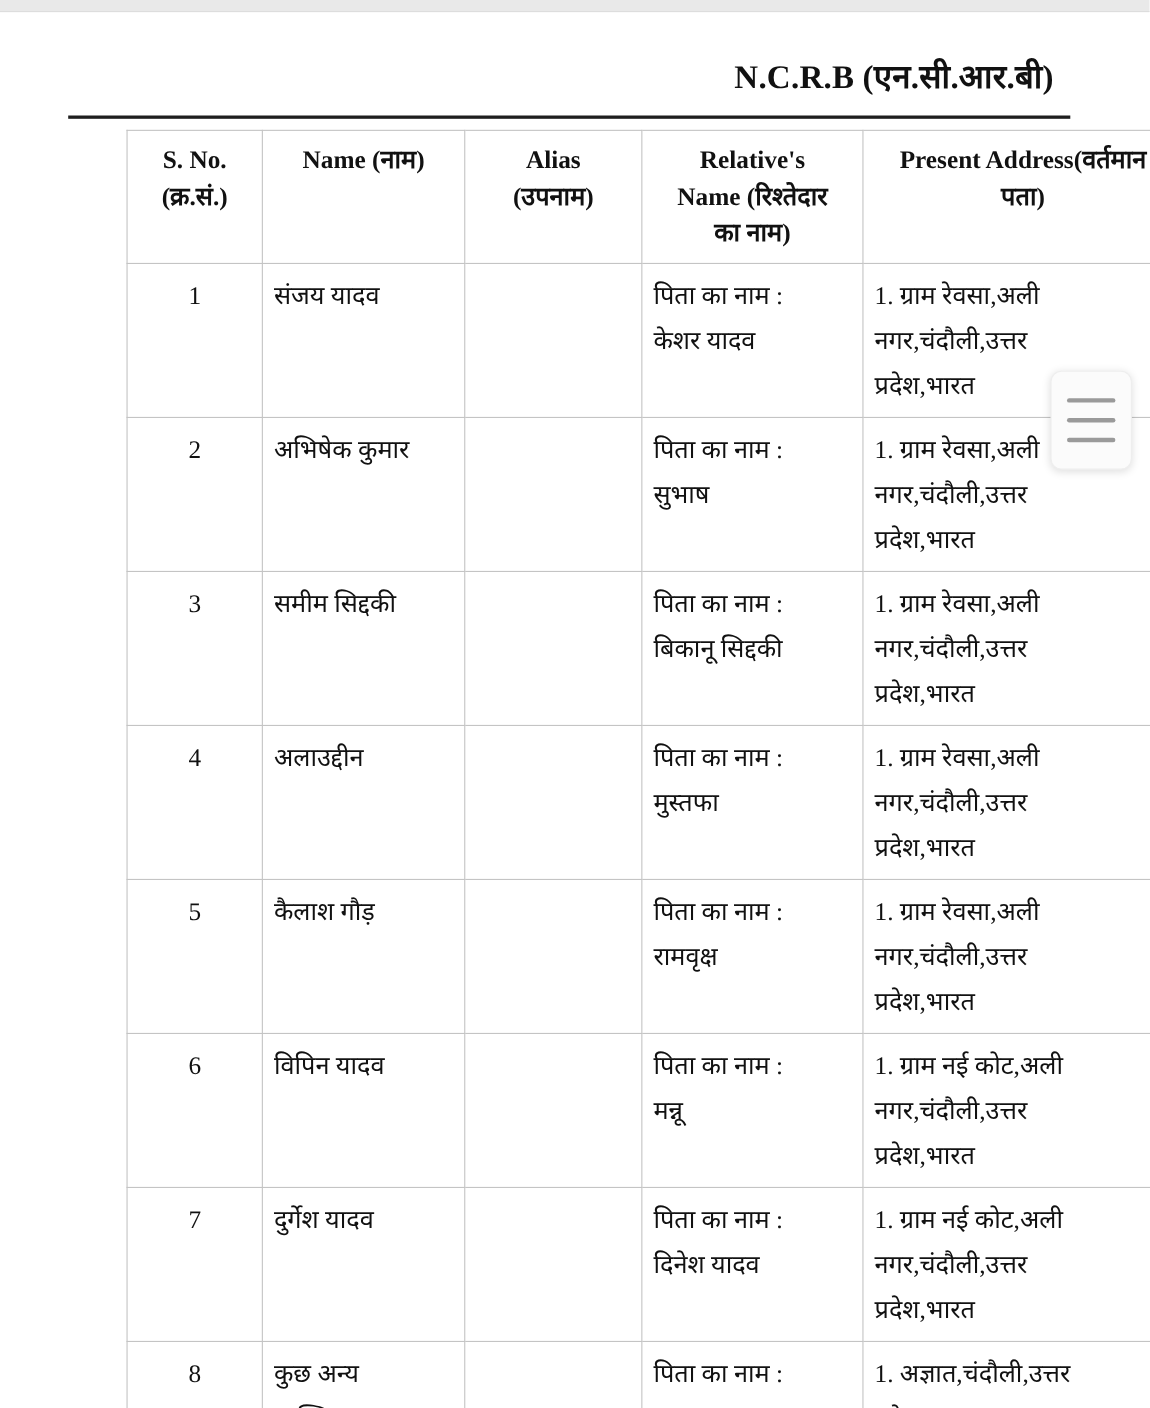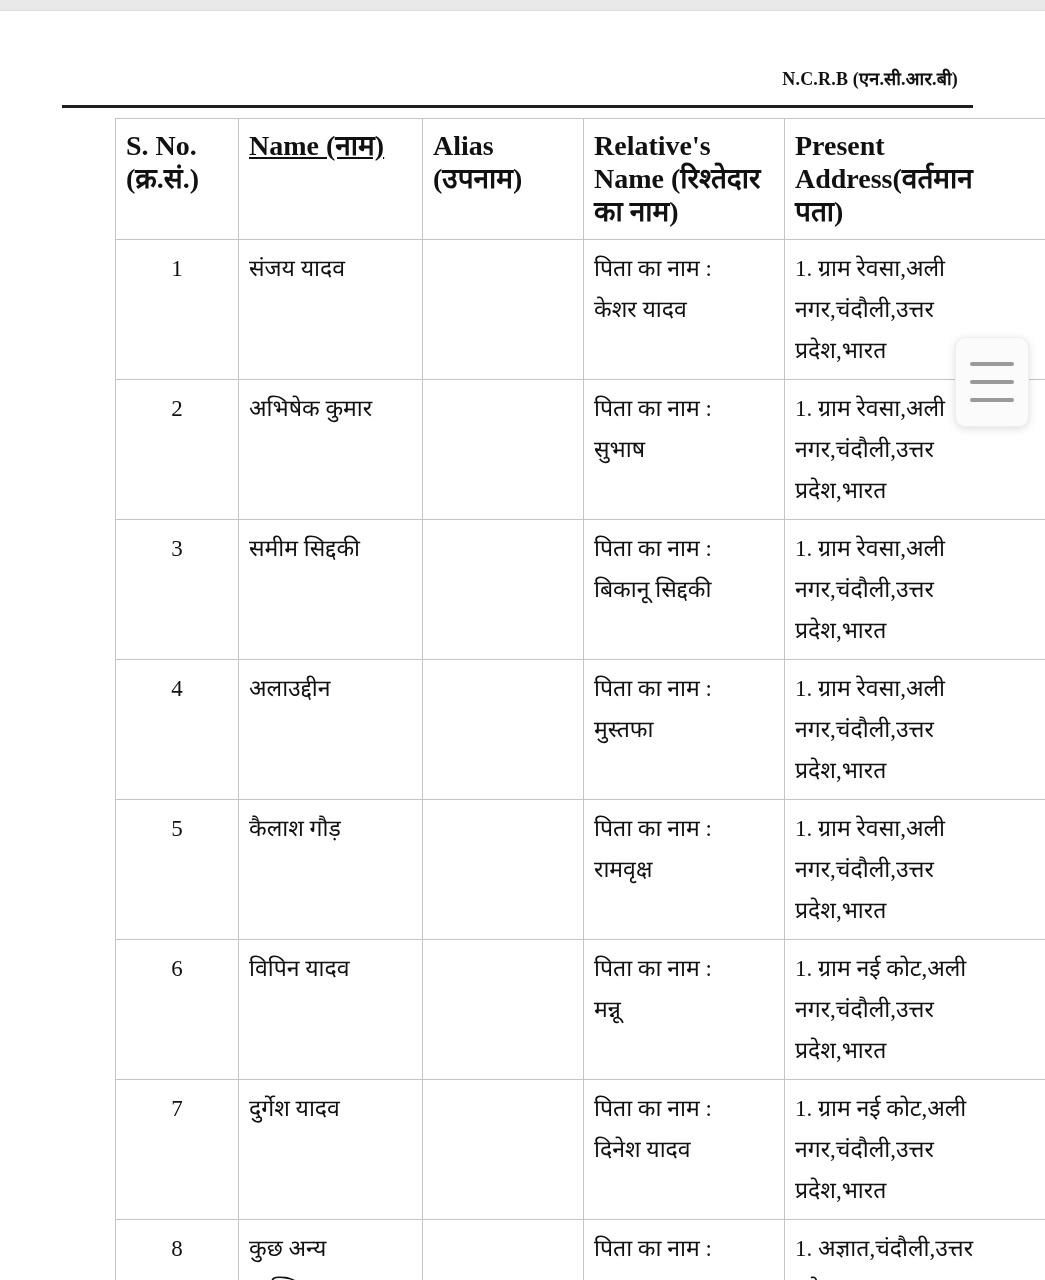--- a/index.html
+++ b/index.html
@@ -14,25 +14,25 @@
   }
   .top-strip {
     position: absolute;
     left: 0; top: 0;
     width: 1045px; height: 10px;
     background: #e9e9e9;
     border-bottom: 1px solid #dddddd;
   }
   .doc-title {
     position: absolute;
-    top: 66px;
+    top: 48px;
     left: 0;
     width: 958px;
     text-align: right;
-    font-size: 18px;
+    font-size: 30px;
     font-weight: bold;
     letter-spacing: 0.2px;
     white-space: nowrap;
   }
   .header-rule {
     position: absolute;
     left: 62px;
     top: 105px;
     width: 911px;
     height: 3px;
@@ -48,28 +48,28 @@
   }
   table.data-table td, table.data-table th {
     border: 1px solid #c4c4c4;
     vertical-align: top;
     padding: 8px 10px 8px 10px;
     background: #ffffff;
     white-space: pre-line;
     overflow: hidden;
   }
   th.col-sno      { width: 102px; }
-  th.col-name     { width: 163px; text-decoration: underline; }
+  th.col-name     { width: 163px; }
   th.col-alias    { width: 140px; border-radius: 20px; }
   th.col-relative { width: 180px; }
   th.col-address  { width: 270px; }
   tr.header-row th {
     height: 102px;
-    text-align: left;
-    font-size: 28px;
+    text-align: center;
+    font-size: 23px;
     font-weight: bold;
     line-height: 33px;
     padding-top: 10px;
   }
   tr.data-row { height: 131px; }
   tr.data-row td {
     font-size: 23px;
     line-height: 41px;
   }
   td.cell-sno {

